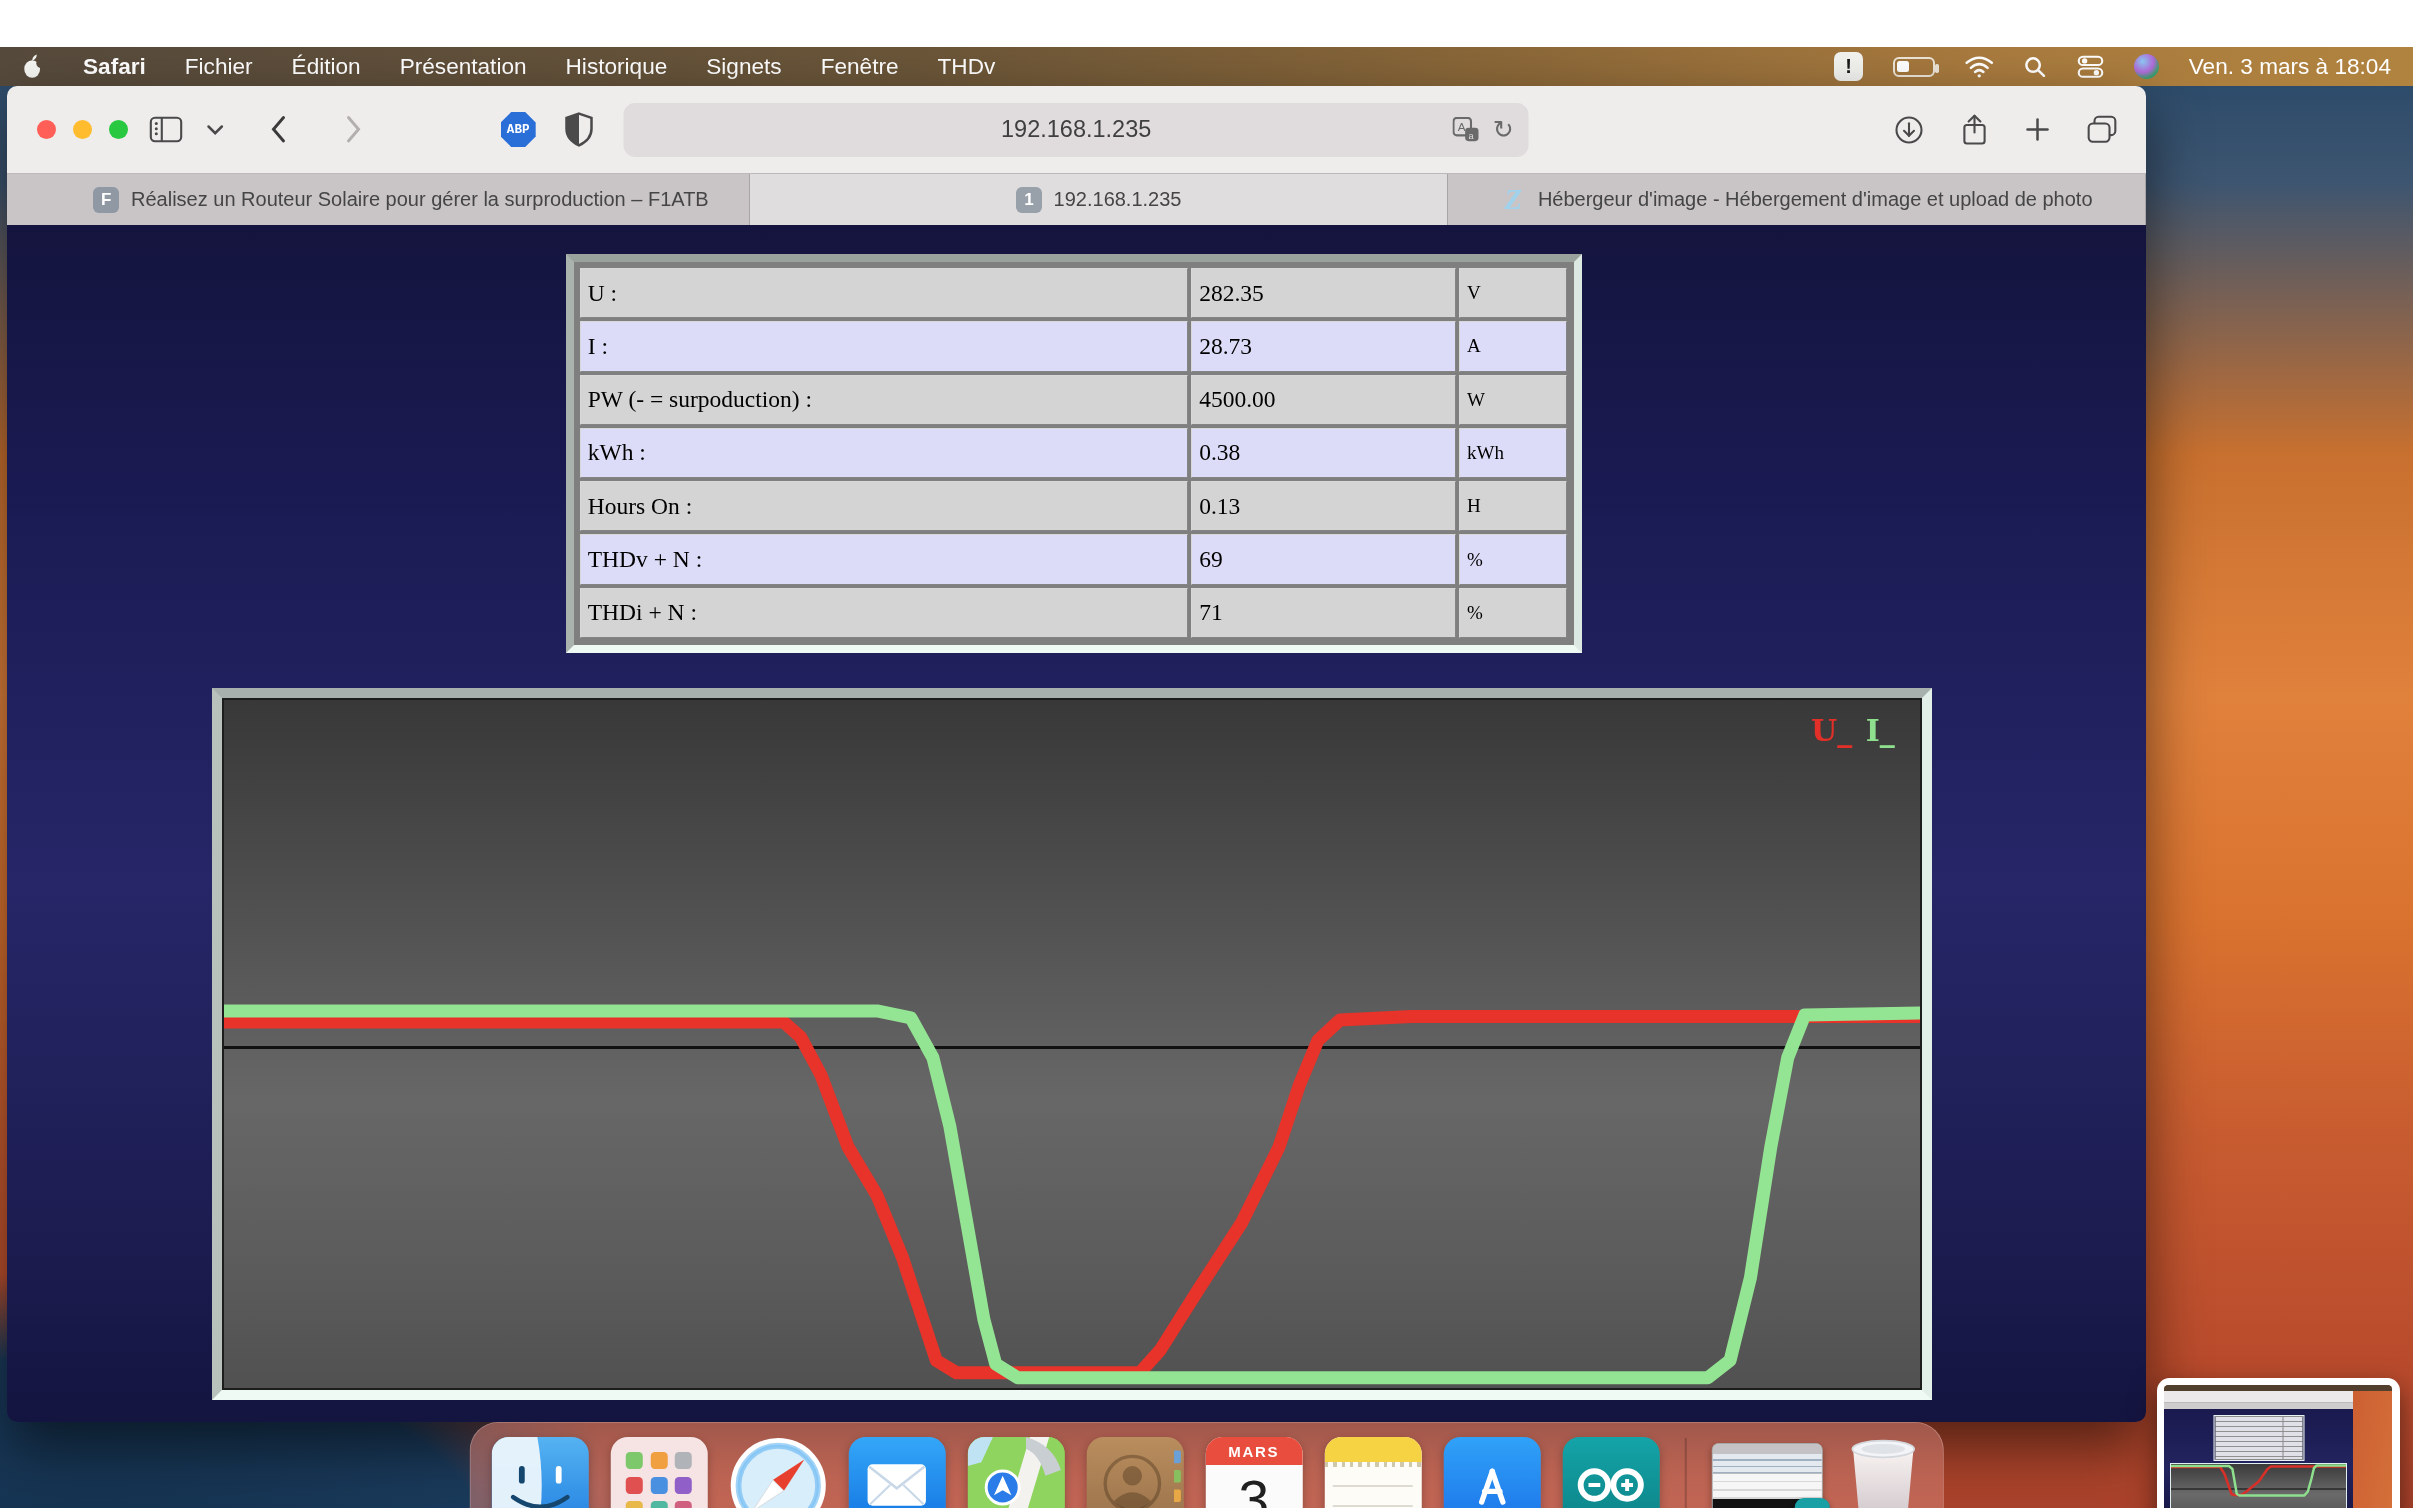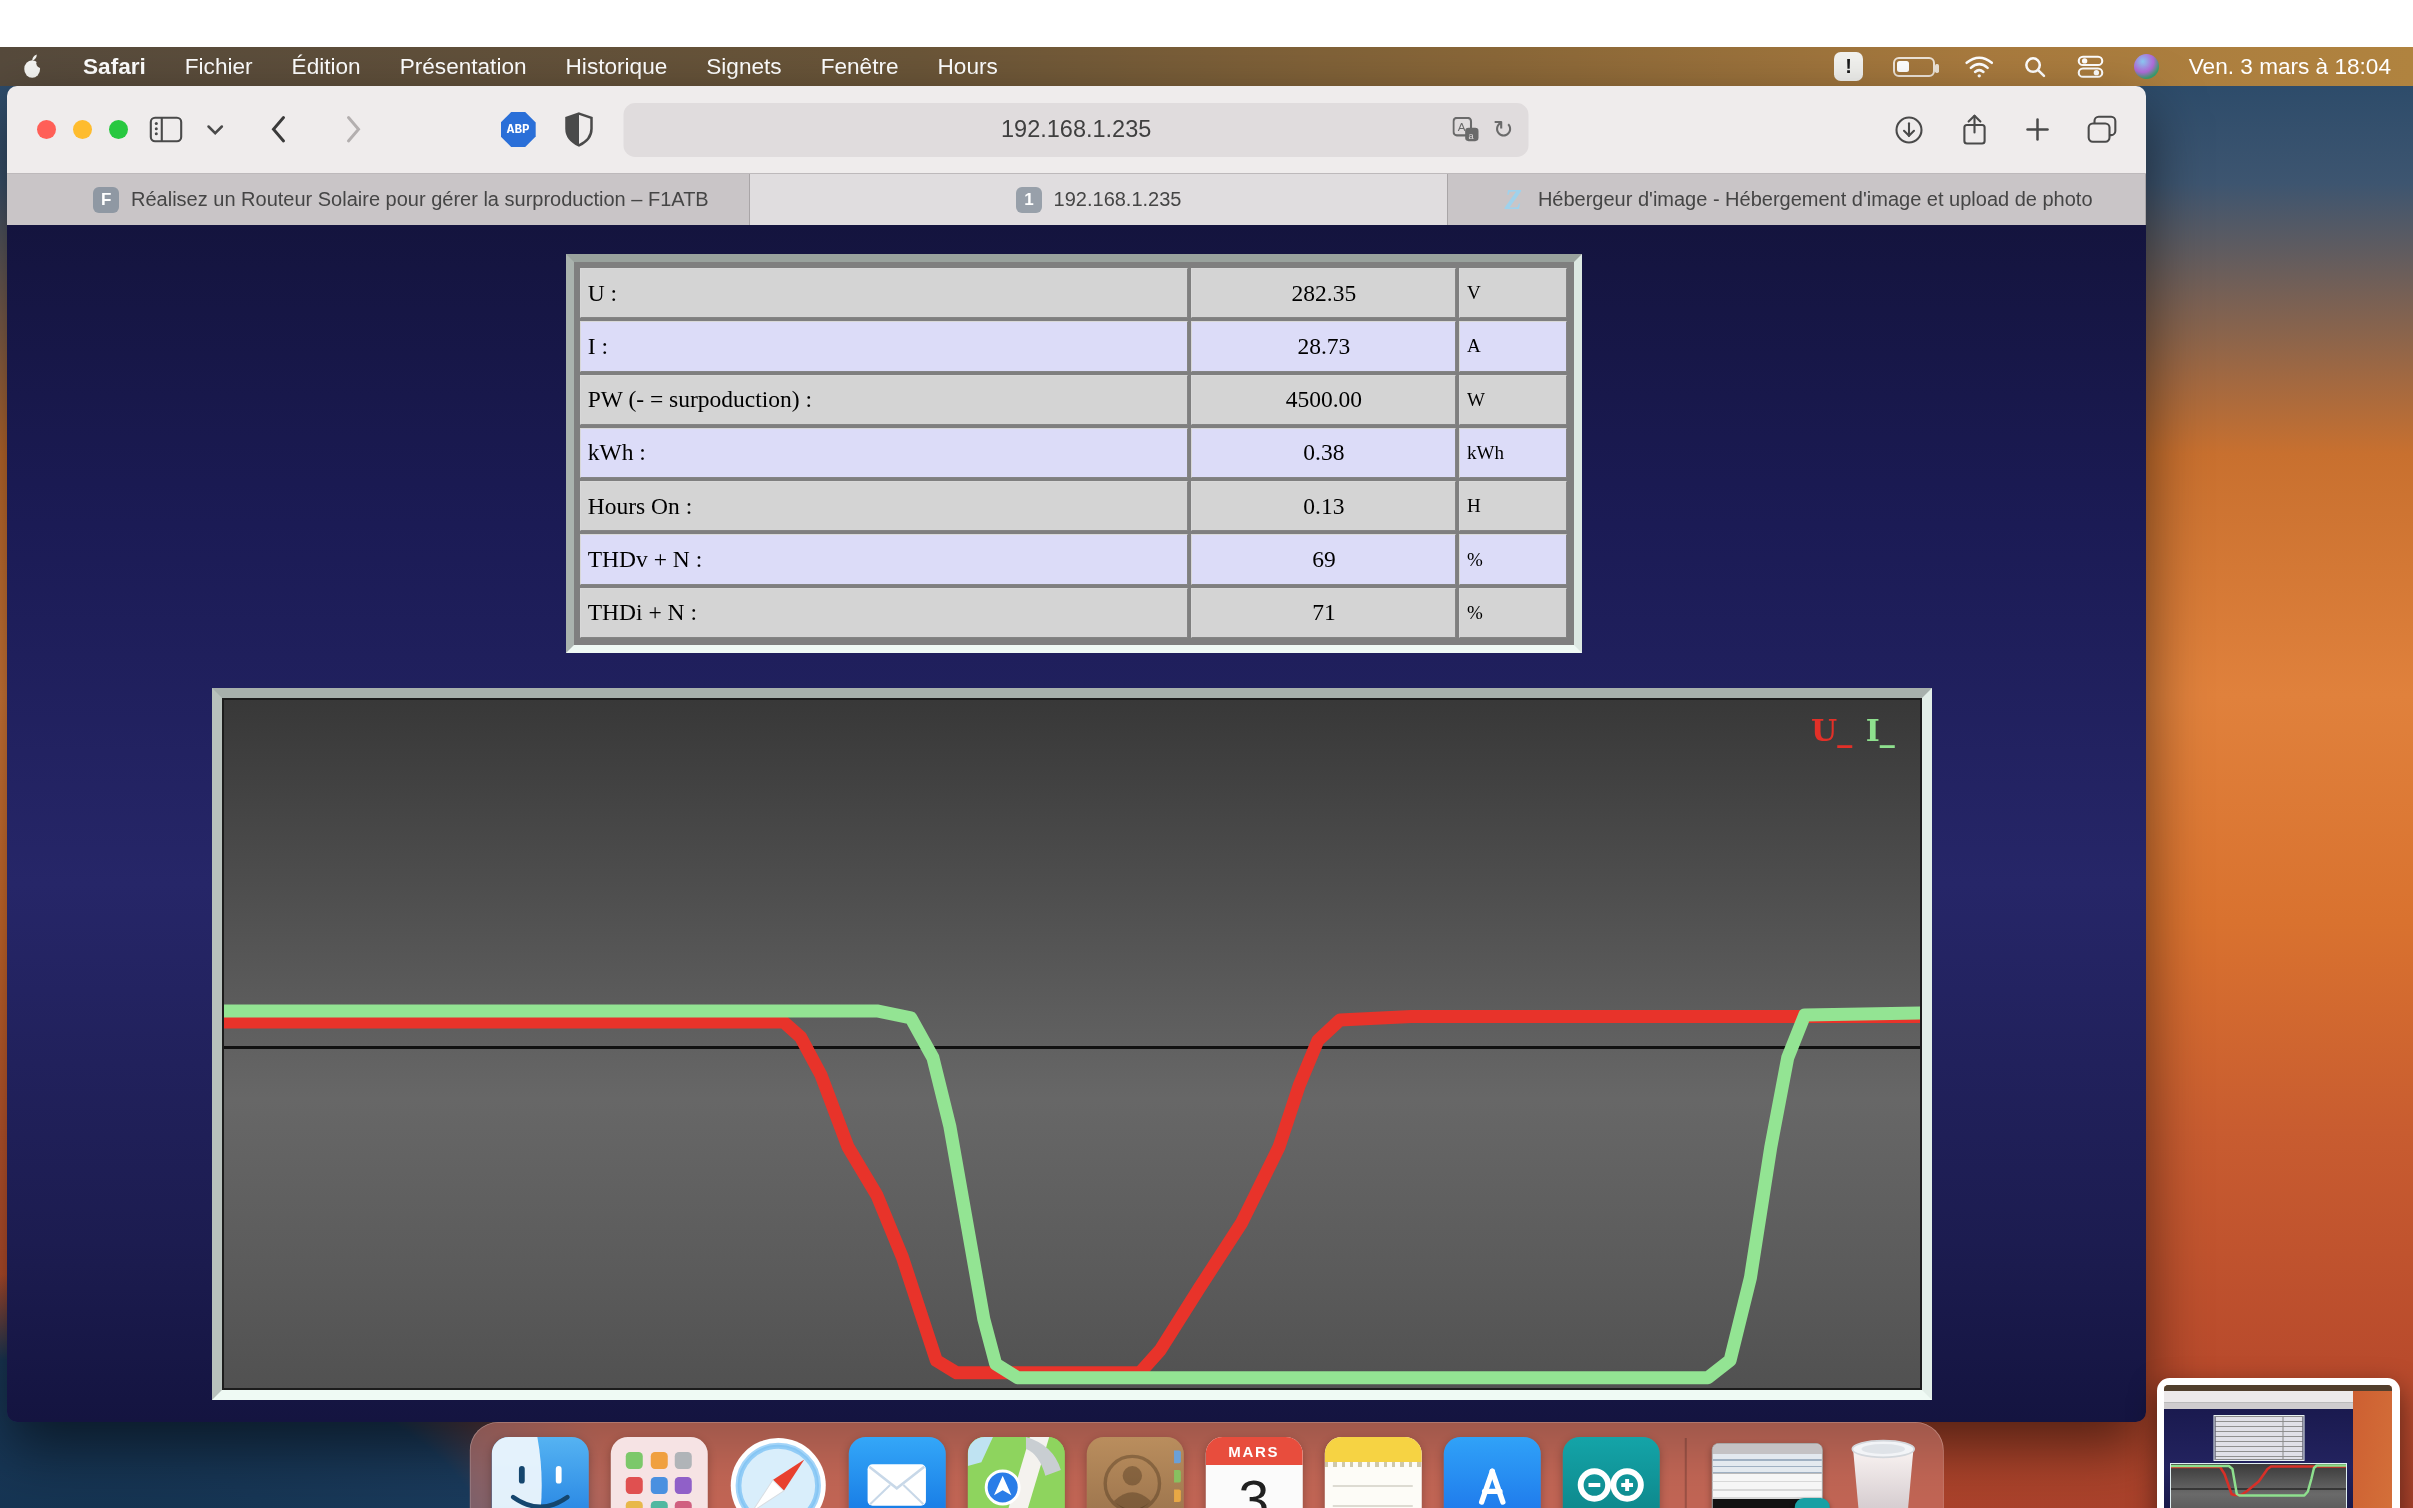--- a/index.html
+++ b/index.html
@@ -67,21 +67,21 @@
     background:linear-gradient(180deg,#14143e 0%,#1b1b55 25%,#262668 55%,#1c1c50 85%,#141440 100%); }
 
   .table-frame { position:absolute; left:559px; top:28.5px; width:1016px; height:399px;
     border:8.4px solid; border-color:#99a29d #dce8e2 #eff9f4 #aab3ae; background:#7f7f7f; padding:3.4px; }
   table.datatable { width:100%; height:100%; border-collapse:separate; border-spacing:3.4px;
     background:#7f7f7f; font-family:"Liberation Serif", serif; font-size:23.5px; color:#000; }
   td { border:1.7px outset #d8d8d8; padding:0 6.7px; height:37px; }
   tr.gray td { background:#d4d4d4; }
   tr.lav td { background:#dcdcf8; }
   td.lbl { width:62%; text-align:left; }
-  td.val { width:27%; text-align:center; }
+  td.val { width:27%; text-align:left; }
   td.unit { width:11%; font-size:19px; }
 
   .chart-frame { position:absolute; left:205px; top:463px; width:1720px; height:712px;
     border:10px solid; border-color:#a7b0ac #e2eee8 #effaf4 #b8c1bc; background:#303030; }
   .plot { position:absolute; inset:0; border:2.5px solid #1c1c1c;
     background:linear-gradient(180deg,#383838 0%,#4c4c4c 25%,#676767 58%,#5a5a5a 85%,#515151 100%); }
   .plot svg { position:absolute; inset:0; width:100%; height:100%; }
   .legend { position:absolute; top:13.4px; right:25px; font-family:"DejaVu Serif", serif;
     font-weight:bold; font-size:30px; display:flex; gap:13.4px; }
 
@@ -175,21 +175,21 @@
             </g>
           </svg>
       </span>
       <span class="mb-item mb-app">Safari</span>
       <span class="mb-item">Fichier</span>
       <span class="mb-item">Édition</span>
       <span class="mb-item">Présentation</span>
       <span class="mb-item">Historique</span>
       <span class="mb-item">Signets</span>
       <span class="mb-item">Fenêtre</span>
-      <span class="mb-item">Hours</span>
+      <span class="mb-item">THDv</span>
     </div>
     <div class="right">
       <span class="alert-badge">!</span>
       <span class="battery">
           <span class="lvl"></span>
           <span class="nub"></span>
         </span>
       <span class="statusicon">
         <svg width="28.5" height="22" viewBox="0 0 34 26" fill="none" stroke="#fff" stroke-width="3" stroke-linecap="round">
             <path d="M2 8 Q17 -4 32 8"></path>

